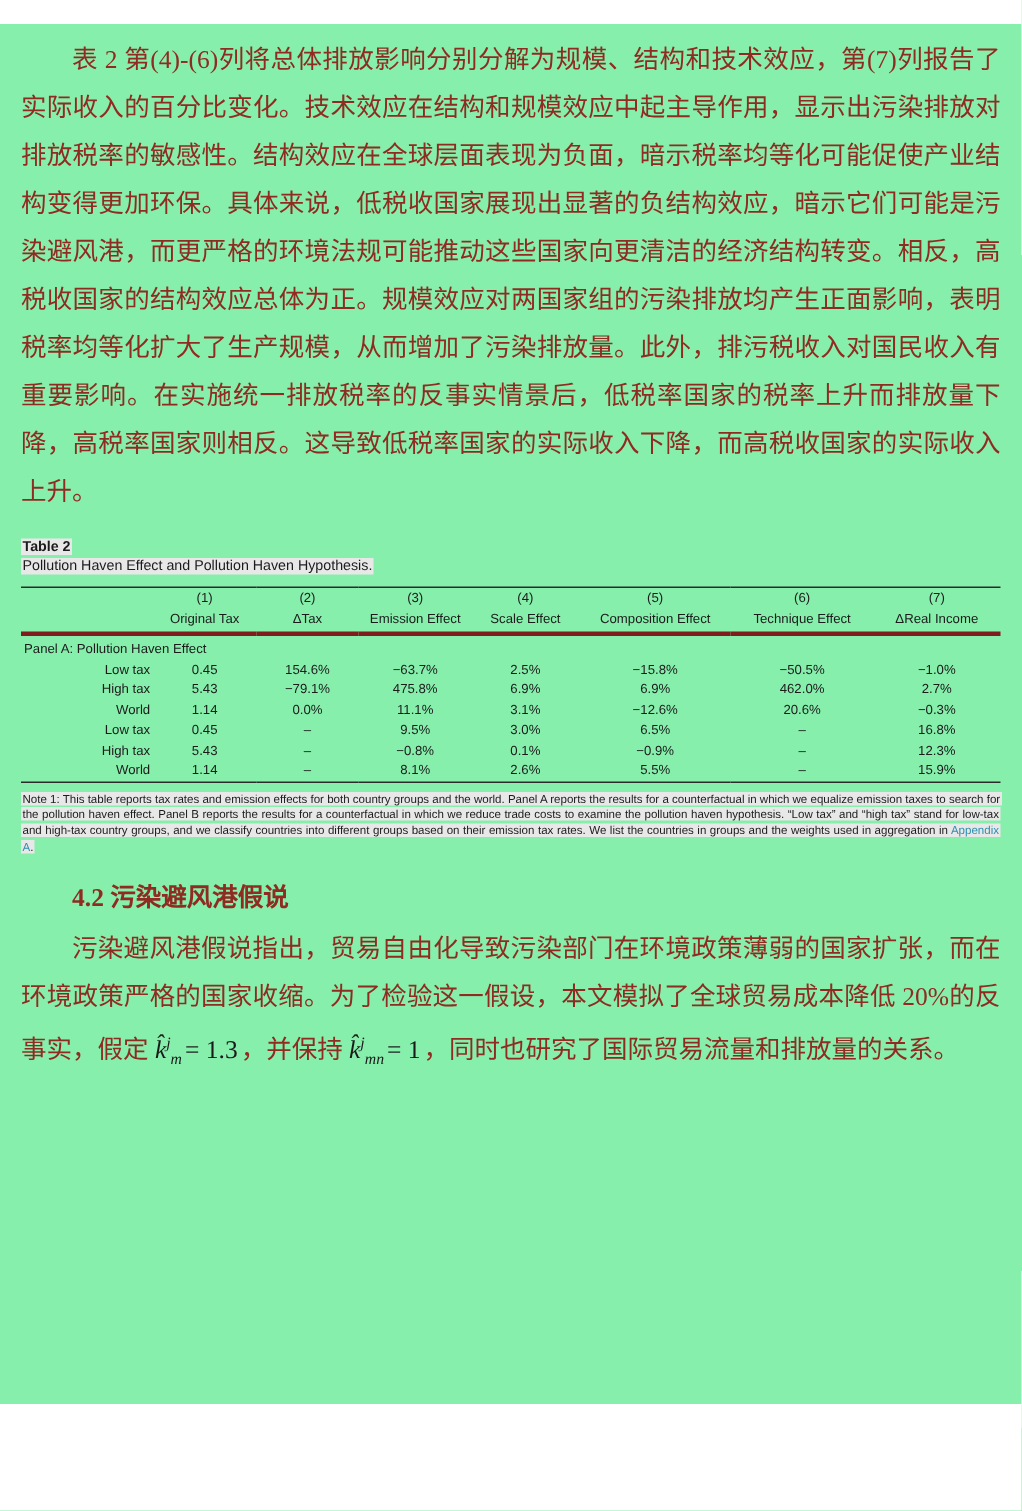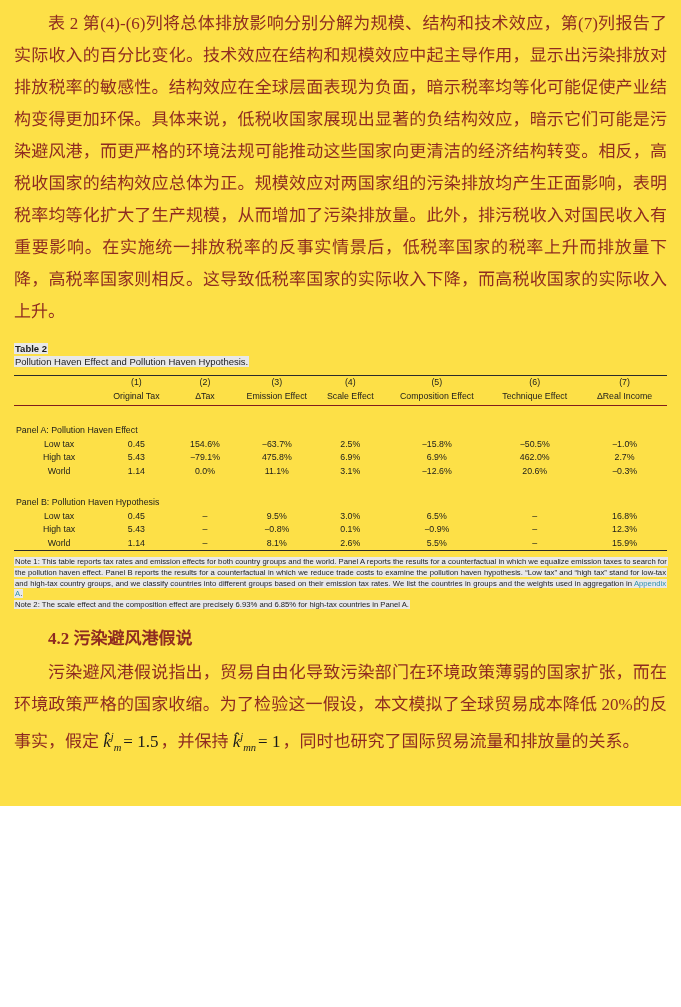--- a/index.html
+++ b/index.html
@@ -1,21 +1,21 @@
 <!DOCTYPE html>
 <html lang="zh-CN" style="--body-text: #8f2b21; --table-text: #1b1b1b; --link: #2e8fae;"><head>
 <meta charset="utf-8">
 <style>
   * { margin:0; padding:0; box-sizing:border-box; }
   html,body { background:#ffffff; }
   .page {
     position:relative;
-    width:681px; height:806px;
-    margin:0 auto;
-    background:#fde047;
+    width:681px; height:920px;
+    margin:16px auto;
+    background:#86efac;
     padding:8px 14px 0 14px;
     overflow:hidden;
     font-family:"Liberation Serif", serif;
   }
   .zh {
     font-size:17px;
     line-height:32px;
     text-align:justify;
     text-indent:2em;
     color:var(--body-text, #8f2b21);
@@ -47,23 +47,23 @@
     font-size:8.8px;
   }
   .rtable th, .rtable td {
     font-weight:normal;
     text-align:center;
     padding:1px 2px;
     line-height:11.5px;
     vertical-align:bottom;
     white-space:nowrap;
   }
-  .rtable .lbl { text-align:center; }
-  .rtable tr.hdr th { border-bottom:1px solid #7f1d1d; padding-bottom:3px; }
-  .rtable td.panel { text-align:left; padding-top:19px; }
+  .rtable .lbl { text-align:right; }
+  .rtable tr.hdr th { border-bottom:3px solid #7f1d1d; padding-bottom:3px; }
+  .rtable td.panel { text-align:left; padding-top:3px; }
   .rtable tbody td.lbl { padding-left:4px; }
   .notes {
     font-size:7.7px;
     line-height:10.8px;
     margin-top:6px;
     text-align:justify;
     color:#1c1c1c;
   }
   .applink { color:var(--link, #2e8fae); text-decoration:none; cursor:pointer; }
 </style>
@@ -141,23 +141,20 @@
           <td class="lbl">World</td>
           <td>1.14</td>
           <td>0.0%</td>
           <td>11.1%</td>
           <td>3.1%</td>
           <td>−12.6%</td>
           <td>20.6%</td>
           <td>−0.3%</td>
         </tr>
         <tr>
-          <td class="panel" colspan="8">Panel B: Pollution Haven Hypothesis</td>
-        </tr>
-        <tr>
           <td class="lbl">Low tax</td>
           <td>0.45</td>
           <td>–</td>
           <td>9.5%</td>
           <td>3.0%</td>
           <td>6.5%</td>
           <td>–</td>
           <td>16.8%</td>
         </tr>
         <tr>
@@ -178,24 +175,23 @@
           <td>2.6%</td>
           <td>5.5%</td>
           <td>–</td>
           <td>15.9%</td>
         </tr>
       </tbody>
     </table>
 
     <div class="notes">
       <div><span class="hl"><span>Note 1: This table reports tax rates and emission effects for both country groups and the world. Panel A reports the results for a counterfactual in which we equalize emission taxes to search for the pollution haven effect. Panel B reports the results for a counterfactual in which we reduce trade costs to examine the pollution haven hypothesis. “Low tax” and “high tax” stand for low-tax and high-tax country groups, and we classify countries into different groups based on their emission tax rates. We list the countries in groups and the weights used in aggregation in </span><a class="applink">Appendix A</a><span>.</span></span></div>
-      <div><span class="hl">Note 2: The scale effect and the composition effect are precisely 6.93% and 6.85% for high-tax countries in Panel A.</span></div>
     </div>
   </figure>
 
 
 
   <p class="zh bold">4.2 污染避风港假说</p>
 
-  <p class="zh"><span>污染避风港假说指出，贸易自由化导致污染部门在环境政策薄弱的国家扩张，而在环境政策严格的国家收缩。为了检验这一假设，本文模拟了全球贸易成本降低 20%的反事实，假定 </span><span class="math"><span>k̂</span><sup>j</sup><sub>m</sub><span class="meq">= 1.5</span></span><span>，并保持 </span><span class="math"><span>k̂</span><sup>j</sup><sub>mn</sub><span class="meq">= 1</span></span><span>，同时也研究了国际贸易流量和排放量的关系。</span></p>
+  <p class="zh"><span>污染避风港假说指出，贸易自由化导致污染部门在环境政策薄弱的国家扩张，而在环境政策严格的国家收缩。为了检验这一假设，本文模拟了全球贸易成本降低 20%的反事实，假定 </span><span class="math"><span>k̂</span><sup>j</sup><sub>m</sub><span class="meq">= 1.3</span></span><span>，并保持 </span><span class="math"><span>k̂</span><sup>j</sup><sub>mn</sub><span class="meq">= 1</span></span><span>，同时也研究了国际贸易流量和排放量的关系。</span></p>
 
 
 </div>
 
 </body></html>

